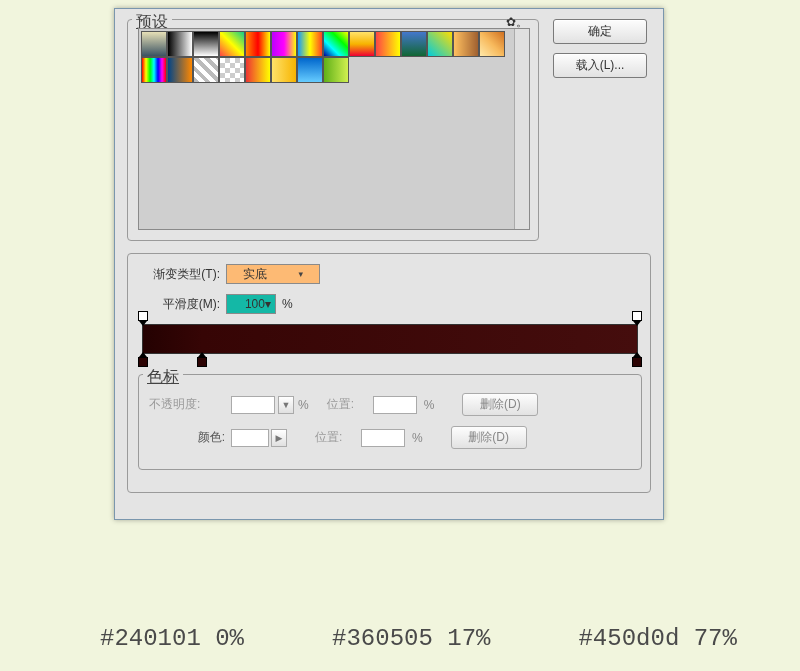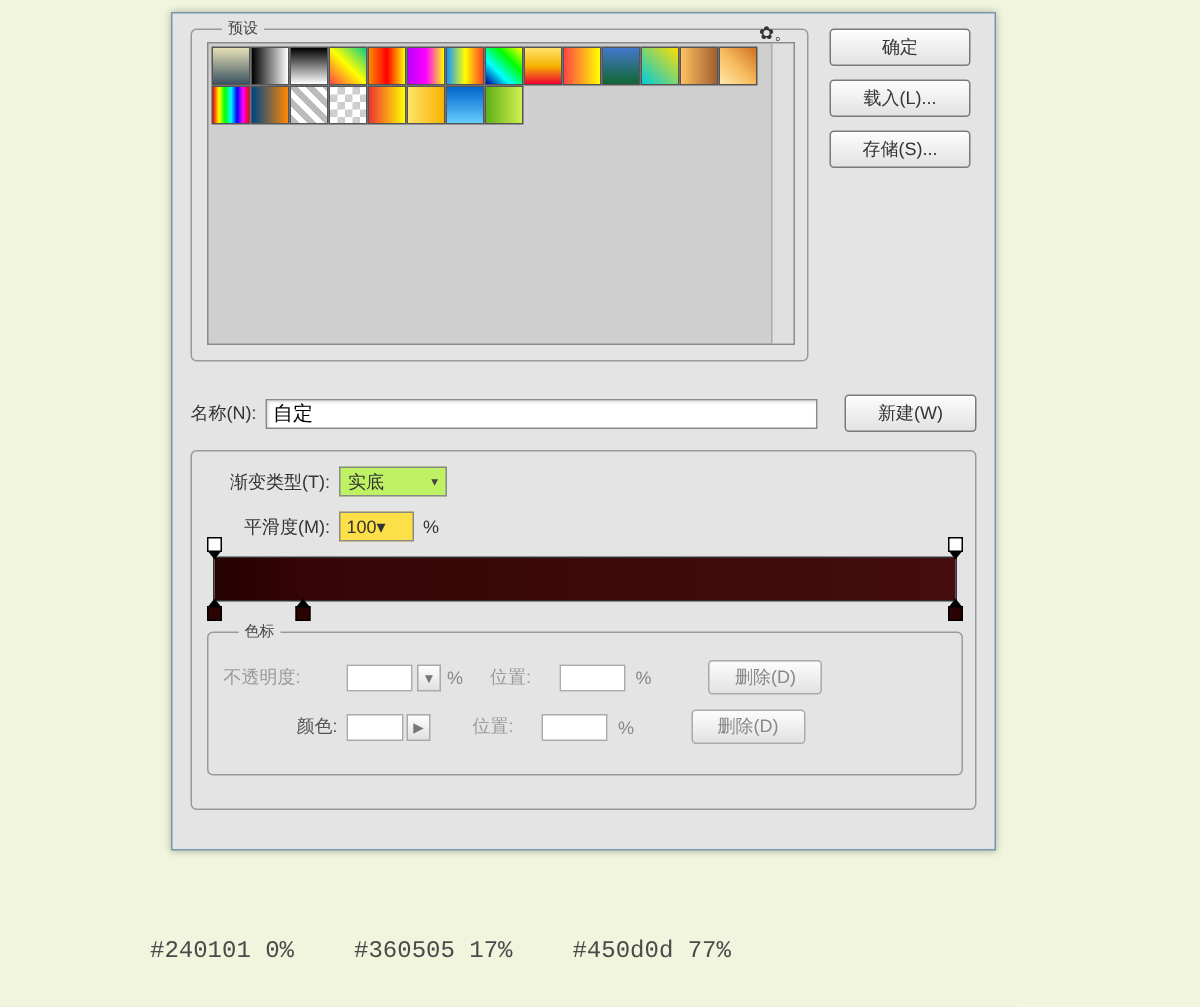--- a/index.html
+++ b/index.html
@@ -43,25 +43,26 @@
   .panel{
     border:1px solid #9a9a9a;
     border-radius:4px;
     padding:8px 8px 10px 10px;
     margin-bottom:12px;
     background:#e4e4e4;
     position:relative;
   }
   .panel .legend{
     position:absolute;
-    left:20px;top:-8px;
+    left:4px;top:-8px;
     background:#e4e4e4;
     padding:0 4px;
-    font-size:10px;
+    font-size:16px;
     color:#444;
+    text-decoration:underline;
   }
   .cog{position:absolute;right:10px;top:-6px;color:#333;font-size:12px}
   .preset-box{
     height:200px;
     border:1px solid #8a8a8a;
     background:#cfcfcf;
     display:flex;
     flex-direction:column;
     overflow:hidden;
     position:relative;
@@ -119,24 +120,24 @@
     flex:1;
     height:18px;
     border:1px solid #8a8a8a;
     background:#fff;
     padding:0 4px;
     box-shadow:inset 1px 1px 2px rgba(0,0,0,0.15);
   }
   .gradpanel{padding-top:10px}
   .fline{display:flex;align-items:center;margin-bottom:10px}
   .fline .lab{width:82px;text-align:right;margin-right:6px}
-  .combo{width:60px;height:18px;border:1px solid #8a8a8a;background:#bef264;display:flex;align-items:center;padding:0 5px;justify-content:space-between;cursor:pointer}
+  .combo{width:60px;height:18px;border:1px solid #8a8a8a;background:#fdba74;display:flex;align-items:center;padding:0 16px;justify-content:space-between;cursor:pointer}
   .combo .cv{font-size:12px}
   .combo .cd{font-size:9px;color:#444}
-  .smallnum{width:40px;height:18px;border:1px solid #8a8a8a;background:#fde047;display:flex;align-items:center;padding:0 4px;justify-content:flex-start}
+  .smallnum{width:40px;height:18px;border:1px solid #8a8a8a;background:#14b8a6;display:flex;align-items:center;padding:0 4px;justify-content:flex-end}
   .gradtrack{margin:6px 4px 2px 4px;position:relative}
   .gradbar{
     height:28px;
     border:1px solid #333;
     background:linear-gradient(to right,#240101 0%,#360505 12%,#450d0d 100%);
   }
   .stop{position:absolute;width:10px;display:flex;flex-direction:column;align-items:center}
   .stop .tri{width:0;height:0}
   .stop .box{width:8px;height:8px;border:1px solid #000;background:#fff}
   .top .tri{border-left:4px solid transparent;border-right:4px solid transparent;border-top:5px solid #000}
@@ -153,30 +154,30 @@
   .pct{margin:0 18px 0 4px;color:#888}
   .delbtn{
     width:74px;
     padding:2px 0;
     text-align:center;
     background:linear-gradient(#fdfdfd,#e2e2e2);
     border:1px solid #aaa;
     border-radius:3px;
     color:#888;
     cursor:default;
-    margin-left:20px;
+    margin-left:10px;
   }
   .colorchip{width:36px;height:16px;border:1px solid #aaa;background:#fff;margin-right:2px}
   .footnotes{
     position:absolute;
     left:100px;top:625px;
     display:flex;
-    gap:40px;
+    gap:88px;
     font-family:"Courier New",monospace;
-    font-size:16px;
+    font-size:24px;
     color:#4a4a4a;
   }
   .footnotes span{white-space:nowrap}
 </style>
 </head>
 <body>
 
 <div class="desk">
 
  <div class="dialog">
@@ -212,30 +213,23 @@
                <div class="sw h8"></div>
                <div class="sw h9"></div>
              </div>
              <div class="scrollv"></div>
            </div>
          </div>
        </div>
        <div class="rcol">
          <span class="btn">确定</span>
          <span class="btn">载入(L)...</span>
-         <span class="btn">存储(S)...</span>
        </div>
      </div>
 
-     <div class="namerow">
-       <span class="lab">名称(N):</span>
-       <input class="txt" value="自定" style="">
-       <span style="width:18px"></span>
-       <span class="btn" style="width:86px;margin:0">新建(W)</span>
-     </div>
 
      <div class="panel gradpanel">
        <div class="fline">
          <span class="lab">渐变类型(T):</span>
          <span class="combo">
            <span class="cv">实底</span>
            <span class="cd">▾</span>
          </span>
        </div>
        <div class="fline">

